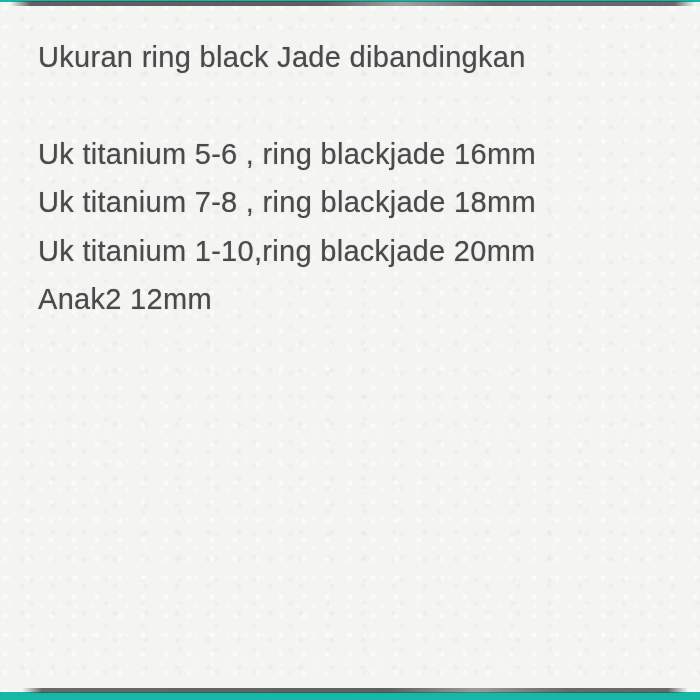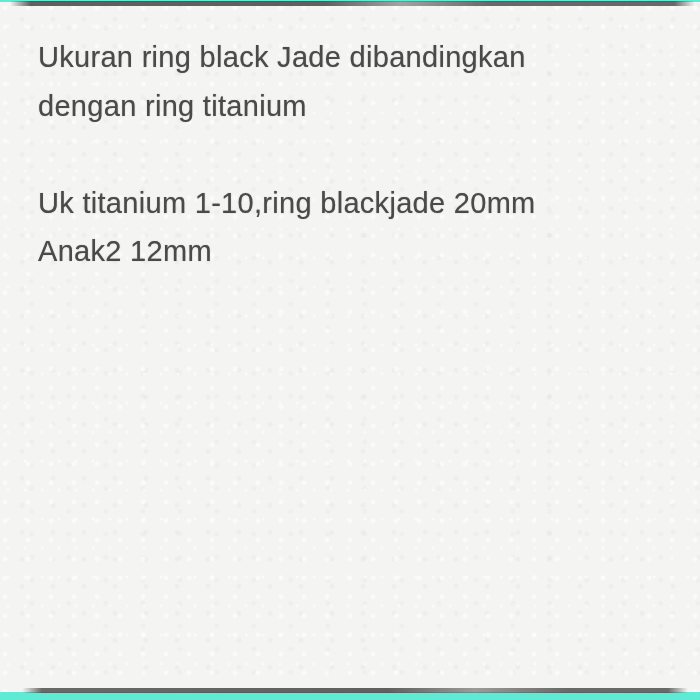--- a/index.html
+++ b/index.html
@@ -5,21 +5,21 @@
   html, body {
     margin: 0;
     padding: 0;
     background: #ffffff;
   }
   .canvas {
     position: relative;
     width: 700px;
     height: 700px;
     overflow: hidden;
-    background: #5eead4;
+    background: #14b8a6;
     font-family: "Liberation Sans", sans-serif;
   }
   
   .paper {
     position: absolute;
     left: 0;
     top: 2px;
     width: 700px;
     height: 690px;
     background-color: #f4f4f2;
@@ -80,21 +80,22 @@
 <body>
 
 <div class="canvas">
   <div class="paper"></div>
   <div class="edge-line top"></div>
   <div class="edge-line bottom"></div>
 
   <div class="note">
     <div class="title-lines">
       <p>Ukuran ring black Jade dibandingkan</p>
-      <p>dengan ring titanium</p>
     </div>
     <div class="blank-gap"></div>
     <div class="body-lines">
+      <p>Uk titanium 5-6 , ring blackjade 16mm</p>
+      <p>Uk titanium 7-8 , ring blackjade 18mm</p>
       <p>Uk titanium 1-10,ring blackjade 20mm</p>
       <p>Anak2 12mm</p>
     </div>
   </div>
 </div>
 
 </body></html>

